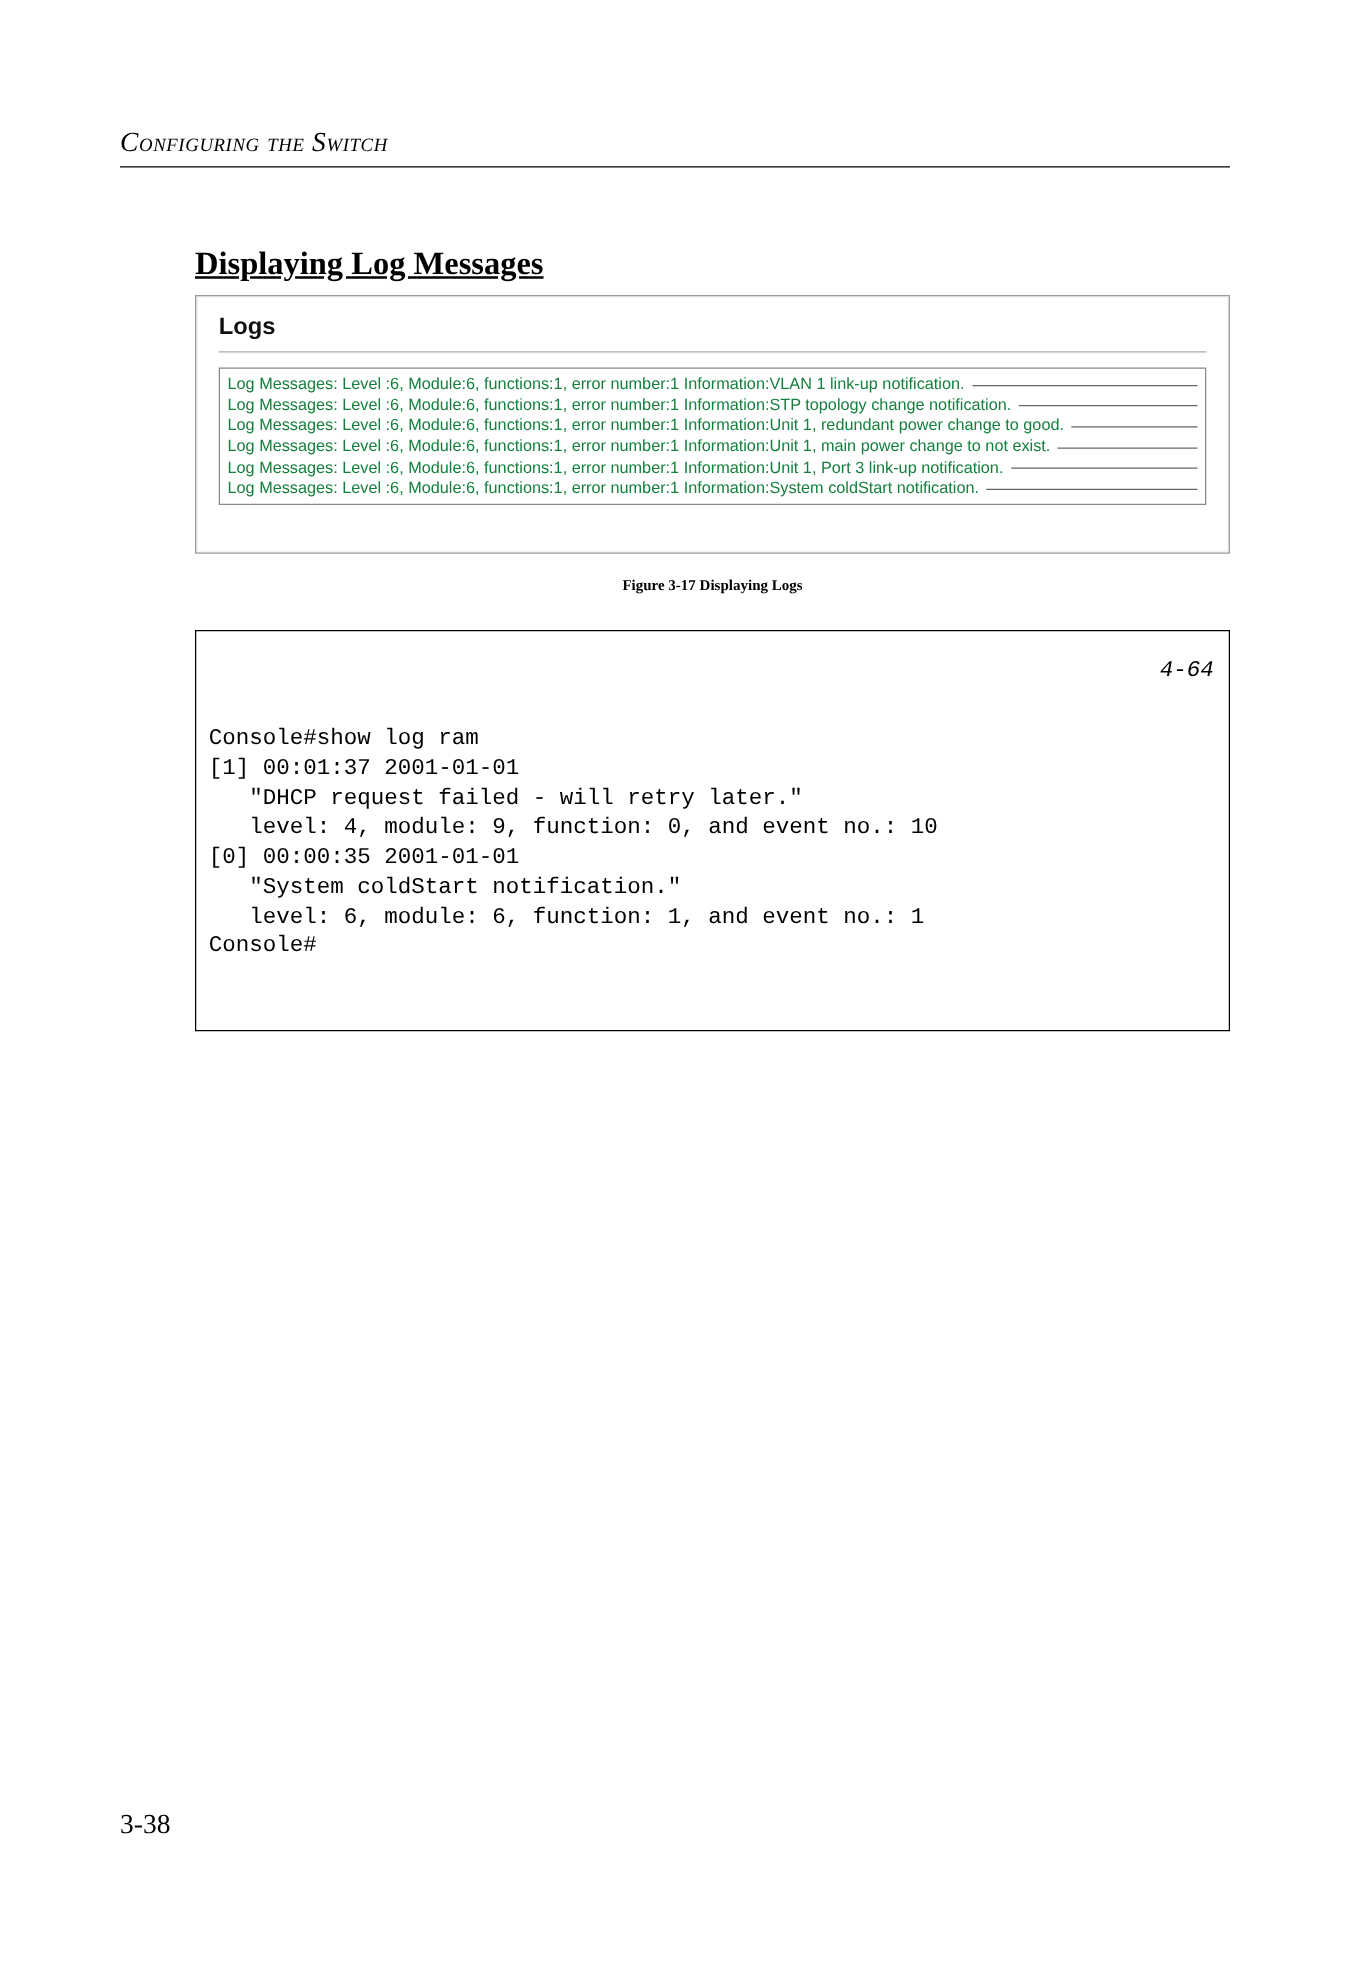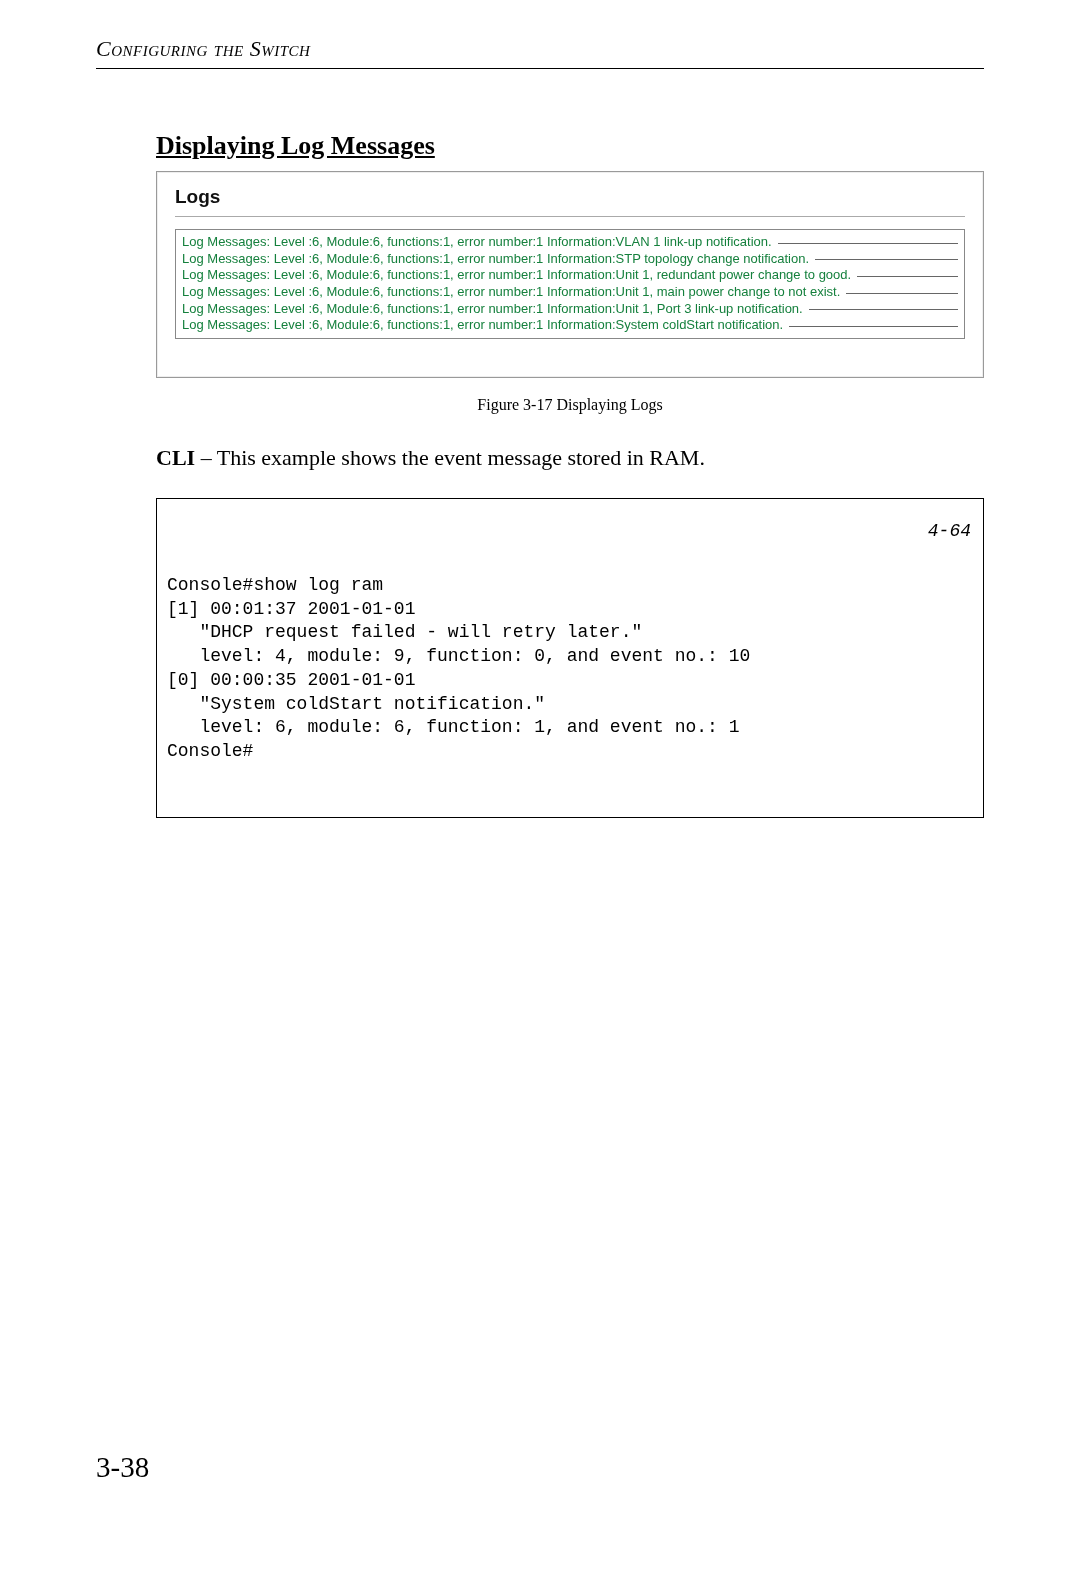--- a/index.html
+++ b/index.html
@@ -1,19 +1,19 @@
 <!DOCTYPE html>
 <html><head>
 <meta charset="utf-8">
 <style>
   html,body{margin:0;padding:0;background:#fff;}
   .page{
     width:1080px;height:1532px;
     box-sizing:border-box;
-    padding:36px 96px 60px 96px;
+    padding:101px 96px 60px 96px;
     font-family:Georgia,'Times New Roman',serif;
     color:#000;
     position:relative;
   }
   .chapter-header{
     font-variant:small-caps;
     font-style:italic;
     font-size:22px;
     letter-spacing:.5px;
     margin:0 0 6px 0;
@@ -64,22 +64,22 @@
     line-height:1.28;
     color:#15803d;
     padding:4px 6px;
     white-space:normal;
   }
   .log-box .row{display:flex;align-items:center;gap:6px;}
   .log-box .txt{flex:0 0 auto;}
   .log-box .dash{flex:1 1 auto;border-top:1px solid #666;height:0;margin-top:2px;}
   .figure-caption{
     text-align:center;
-    font-size:16px;
-    font-weight:400;
+    font-size:12px;
+    font-weight:700;
     margin:16px 0 28px 0;
   }
   
   .cli-block{
     border:1px solid #000;
     font-family:"Courier New",Courier,monospace;
     font-size:18px;
     line-height:1.32;
     padding:4px 10px 6px 10px;
     white-space:pre;
@@ -88,22 +88,22 @@
   .cli-ref{
     position:absolute;
     right:12px;top:21px;
     font-style:italic;
     font-family:"Courier New",Courier,monospace;
     font-size:18px;
   }
   .page-number{
     position:absolute;
     left:96px;
-    bottom:48px;
-    font-size:29px;
+    bottom:60px;
+    font-size:22px;
   }
 </style>
 </head>
 <body>
 
 <div class="page">
 
   <div class="chapter-header">Configuring the Switch</div>
   <hr class="chapter-rule">
 
@@ -137,23 +137,20 @@
           </div>
           <div class="row">
             <span class="txt">Log Messages: Level :6, Module:6, functions:1, error number:1 Information:System coldStart notification.</span>
             <span class="dash"></span>
           </div>
         </div>
     </div>
 
     <div class="figure-caption">Figure 3-17  Displaying Logs</div>
 
-    <p class="para">
-      <span class="bold">CLI</span><span> – This example shows the event message stored in RAM.</span>
-    </p>
 
     <div class="cli-block">
       <span class="cli-ref">4-64</span>
       <div id="cli-lines">Console#show log ram
 [1] 00:01:37 2001-01-01
    "DHCP request failed - will retry later."
    level: 4, module: 9, function: 0, and event no.: 10
 [0] 00:00:35 2001-01-01
    "System coldStart notification."
    level: 6, module: 6, function: 1, and event no.: 1

